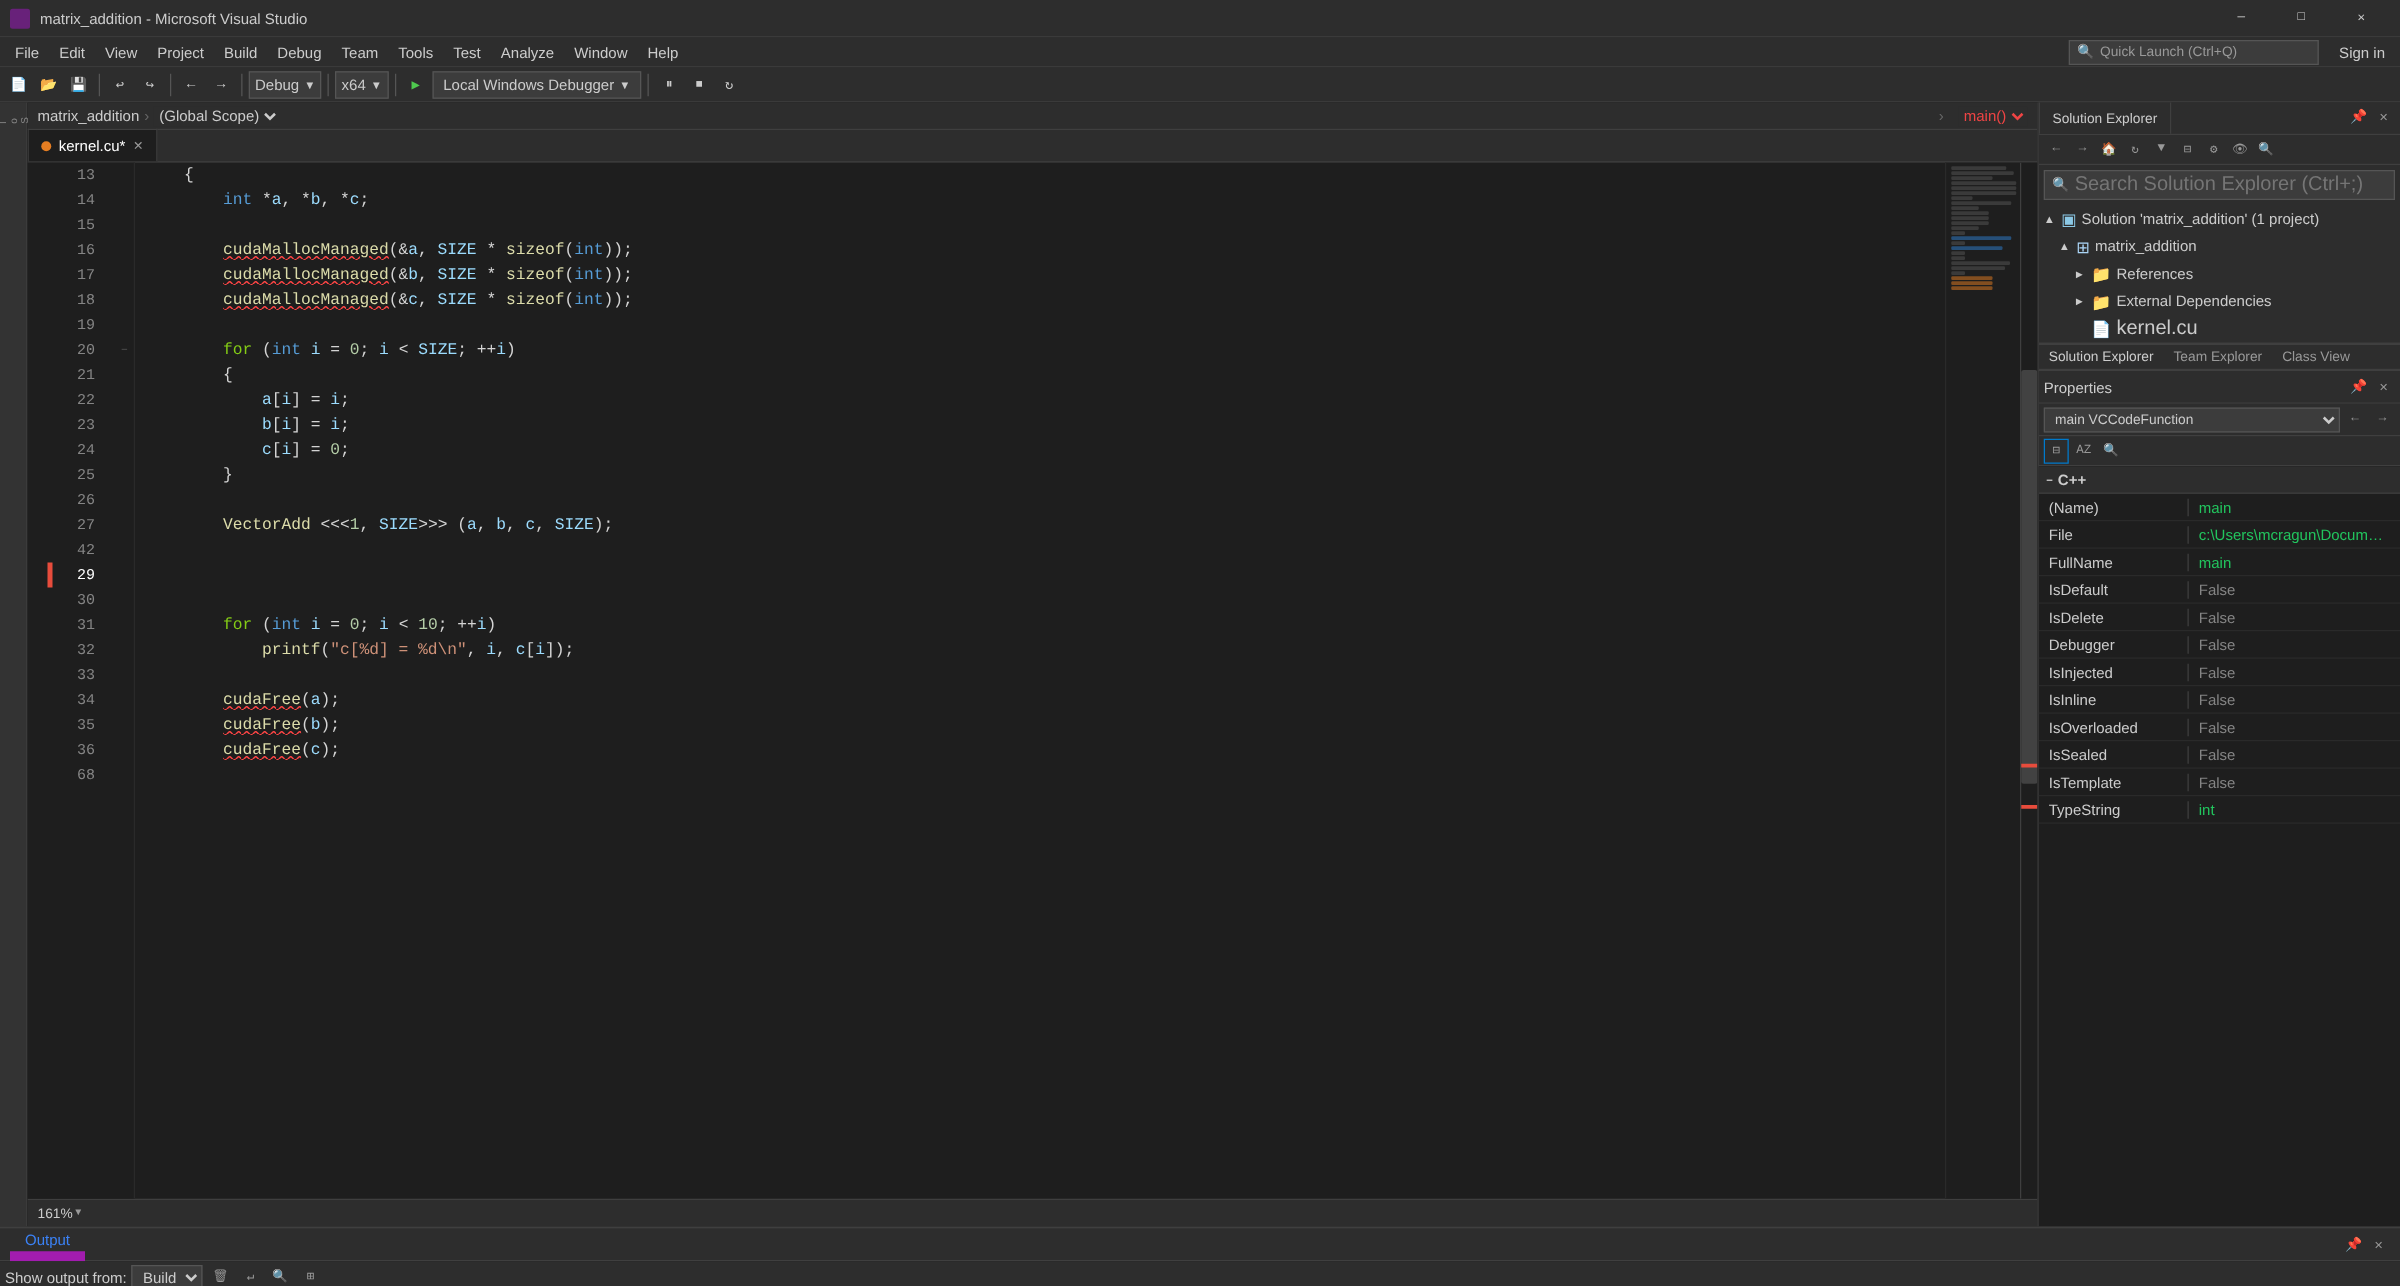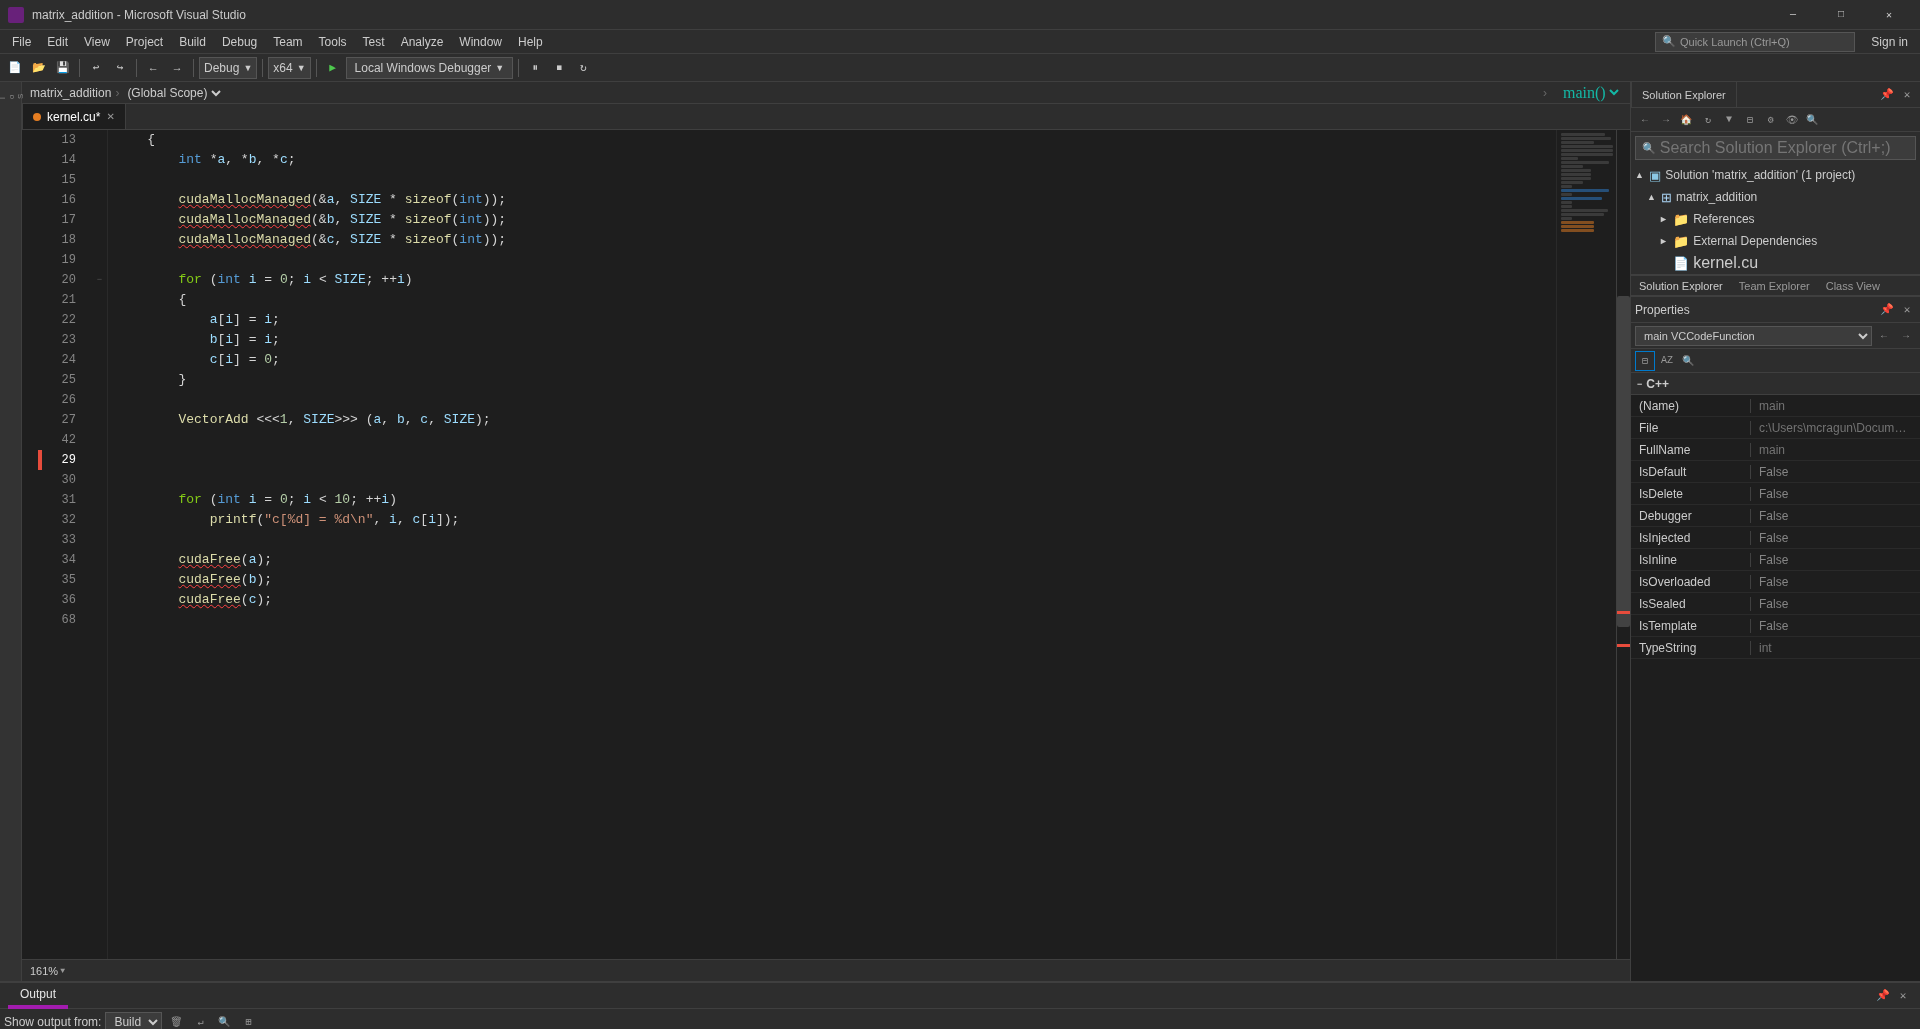--- a/index.html
+++ b/index.html
@@ -288,21 +288,21 @@
       height: 22px; display: flex; align-items: center;
       border-bottom: 1px solid #2a2a2a;
       font-family: 'Segoe UI', sans-serif; font-size: 12px;
     }
     .props-key {
       width: 120px; flex-shrink: 0; padding: 0 8px;
       color: #cccccc; border-right: 1px solid #3f3f3f;
       overflow: hidden; text-overflow: ellipsis; white-space: nowrap;
     }
     .props-val {
-      flex: 1; padding: 0 8px; color: #737373;
+      flex: 1; padding: 0 8px; color: #22c55e;
       overflow: hidden; text-overflow: ellipsis; white-space: nowrap;
     }
     .props-val.grey { color: #858585; }
 
     
     #bottom-panel {
       height: 160px;
       background: #1e1e1e;
       border-top: 2px solid #3f3f3f;
       display: flex;
@@ -310,21 +310,21 @@
       flex-shrink: 0;
     }
     #bottom-panel-header {
       height: 26px; background: #2d2d2d; display: flex; align-items: center;
       padding: 0 8px; gap: 8px; border-bottom: 1px solid #3f3f3f;
     }
     .output-tab {
       padding: 0 12px; height: 26px; display: flex; align-items: center;
       font-family: 'Segoe UI', sans-serif; font-size: 12px; cursor: pointer;
     }
-    .output-tab.active { color: #e5e5e5; border-bottom: 4px solid #a21caf; }
+    .output-tab.active { color: #3b82f6; border-bottom: 8px solid #a21caf; }
     #output-toolbar {
       height: 26px; background: #2d2d2d;
       display: flex; align-items: center; padding: 0 4px; gap: 4px;
       border-bottom: 1px solid #3f3f3f;
     }
     #output-toolbar .out-label {
       font-family: 'Segoe UI', sans-serif; font-size: 12px; color: #cccccc;
     }
     #output-toolbar select {
       background: #3c3c3c; border: 1px solid #555; color: #cccccc;
@@ -448,21 +448,21 @@
 
   <div id="editor-container">
 
     <div id="scope-bar">
       <span class="scope-item">matrix_addition</span>
       <span style="color:#666;">›</span>
       <select style="background:#2d2d2d; border:none; color:#cccccc; font-size:12px; font-family:'Segoe UI',sans-serif;">
         <option>(Global Scope)</option>
       </select>
       <span style="color:#666; margin-left:auto; margin-right:8px;">›</span>
-      <select style="background:#2d2d2d; border:none; color:#14b8a6; font-size:16px; font-family:Liberation Serif, serif;">
+      <select style="background:#2d2d2d; border:none; color:#ef4444; font-size:12px; font-family:Liberation Sans, sans-serif;">
         <option>main()</option>
       </select>
     </div>
 
     <div id="tab-bar" style="padding-left:0;">
       <div class="tab active">
         <span class="modified-dot"></span>
         <span>kernel.cu*</span>
         <span class="close-x">✕</span>
       </div>

